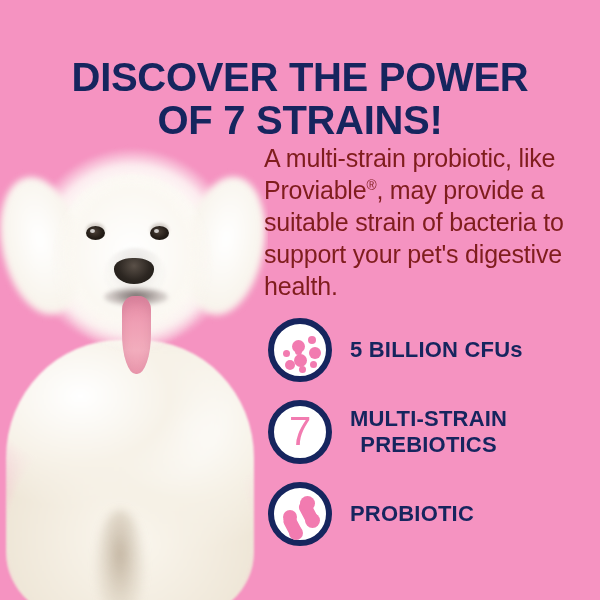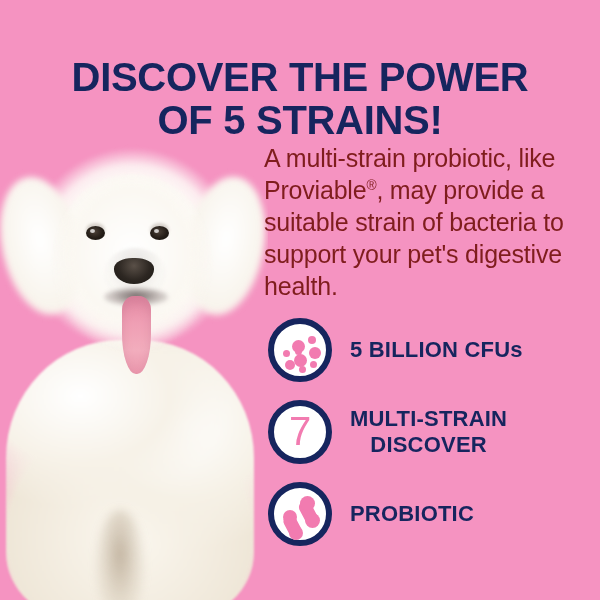--- a/index.html
+++ b/index.html
@@ -266,21 +266,21 @@
       <div class="eye right"></div>
       <div class="muzzle"></div>
       <div class="nose"></div>
       <div class="mouth-shadow"></div>
       <div class="tongue"></div>
     </div>
   </div>
 
   <div class="headline">
     <div>DISCOVER THE POWER</div>
-    <div>OF 5 STRAINS!</div>
+    <div>OF 7 STRAINS!</div>
   </div>
 
   <div class="body-copy"><span>A multi-strain probiotic, like Proviable</span><sup>®</sup><span>, may provide a suitable strain of bacteria to support your pet's digestive health.</span></div>
 
   <div class="features">
 
     <div class="feature">
       <div class="badge">
         <span class="dot" style="left:18px;top:16px;width:13px;height:13px;"></span>
         <span class="dot" style="left:34px;top:12px;width:8px;height:8px;"></span>
@@ -293,21 +293,21 @@
         <span class="dot" style="left:25px;top:42px;width:7px;height:7px;"></span>
       </div>
       <div class="feature-label">5 BILLION CFUs</div>
     </div>
 
     <div class="feature">
       <div class="badge">
         <div class="numeral">7</div>
       </div>
       <div class="feature-label centered">MULTI-STRAIN
-DISCOVER</div>
+PREBIOTICS</div>
     </div>
 
     <div class="feature">
       <div class="badge">
         <span class="mol" style="left:12px;top:26px;width:13px;height:24px;transform:rotate(-28deg);"></span>
         <span class="mol" style="left:9px;top:22px;width:14px;height:14px;border-radius:50%;"></span>
         <span class="mol" style="left:15px;top:38px;width:14px;height:14px;border-radius:50%;"></span>
         <span class="mol" style="left:28px;top:12px;width:13px;height:26px;transform:rotate(-28deg);"></span>
         <span class="mol" style="left:26px;top:8px;width:15px;height:15px;border-radius:50%;"></span>
         <span class="mol" style="left:31px;top:25px;width:15px;height:15px;border-radius:50%;"></span>

